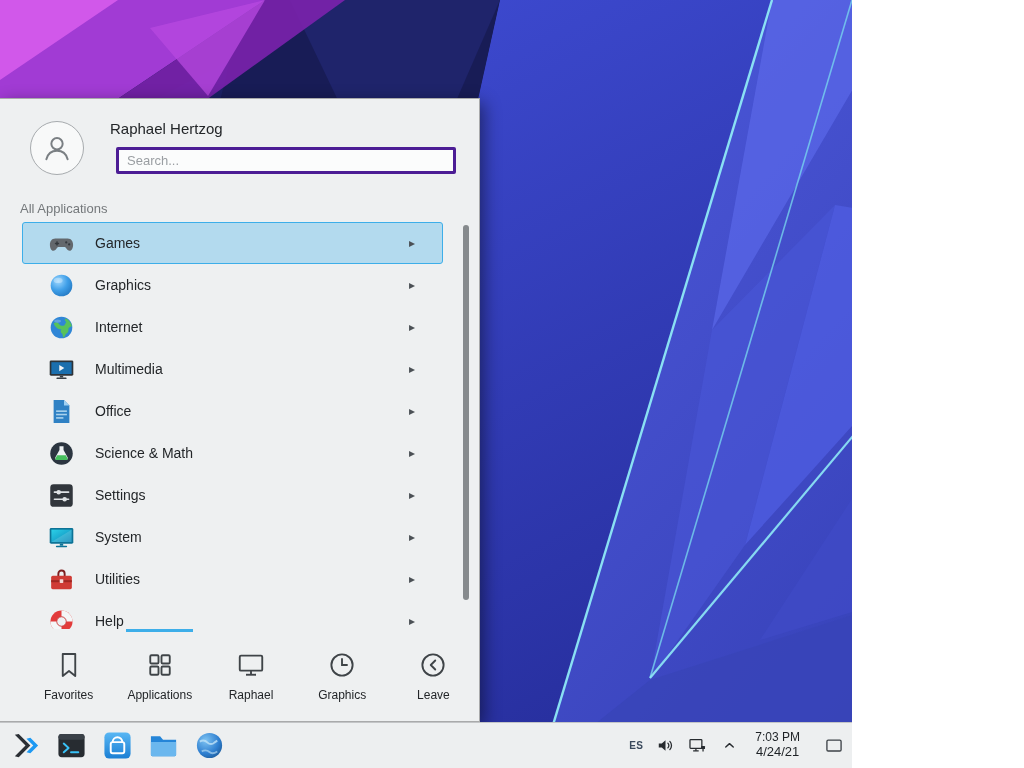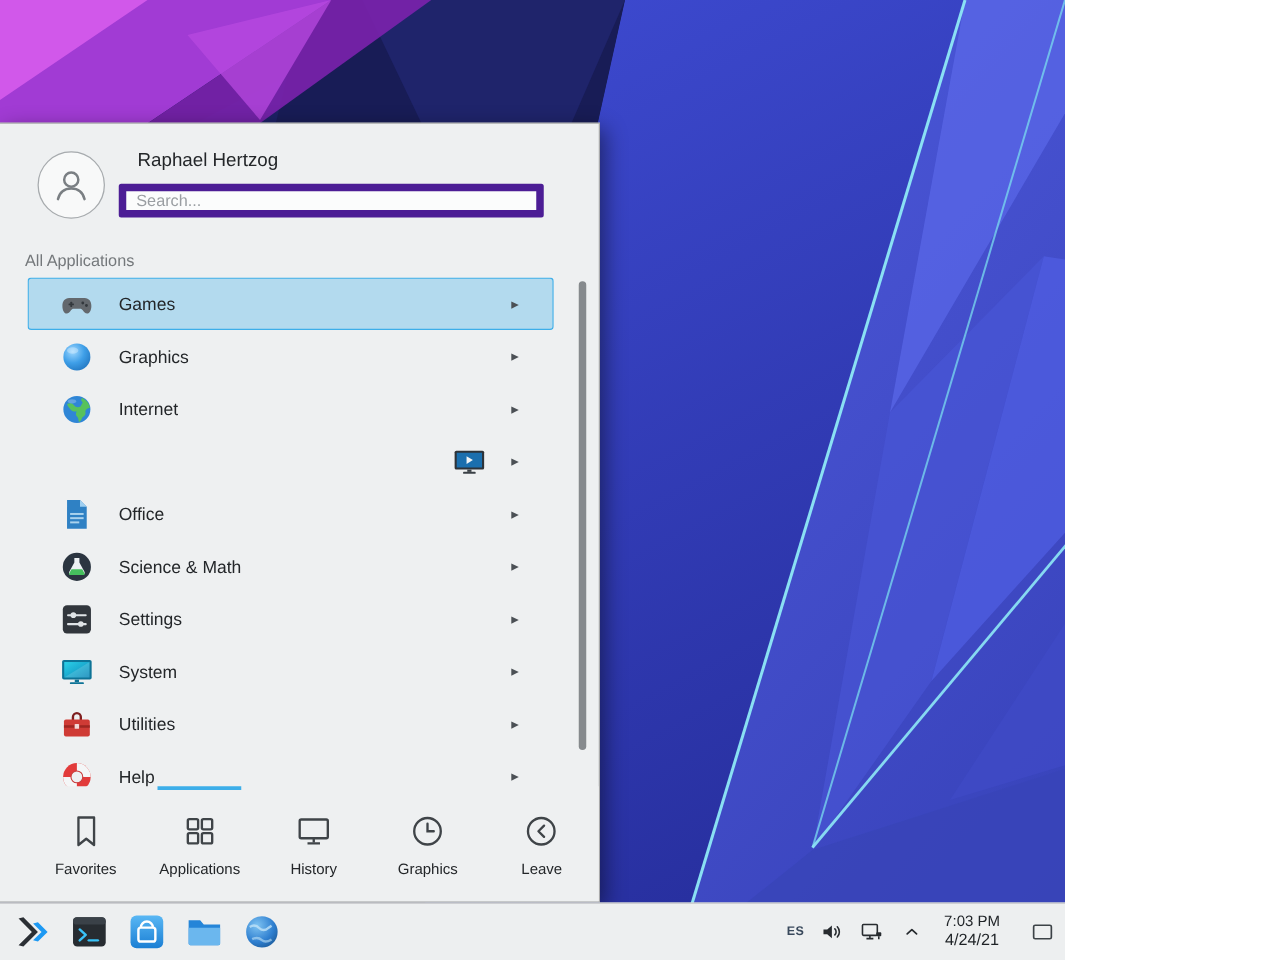--- a/index.html
+++ b/index.html
@@ -16,22 +16,22 @@
     background:#eef0f1; border:1px solid rgba(40,40,40,.35); border-left:none;
     box-shadow:4px 5px 16px rgba(0,0,0,.45); z-index:4;
   }
   .avatar{
     position:absolute; left:30px; top:22px; width:54px; height:54px; border-radius:50%;
     border:1px solid #a7abae; background:#f8f9f9; display:flex; align-items:center; justify-content:center;
   }
   .avatar svg{ width:34px; height:34px; }
   .user-name{ position:absolute; left:110px; top:21px; font-size:15px; color:#232629; }
   .search{
-    position:absolute; left:95px; top:48px; width:340px; height:27px;
-    border:6px solid #4c1d95; border-radius:2px; background:#fbfcfc;
+    position:absolute; left:116px; top:48px; width:340px; height:27px;
+    border:3px solid #4c1d95; border-radius:2px; background:#fbfcfc;
     font-size:13px; padding:0 8px; color:#232629; outline:none; font-family:inherit;
   }
   .search::placeholder{ color:#9a9ea2; }
   .section-label{ position:absolute; left:20px; top:102px; font-size:13px; color:#74787b; }
 
   .cat-list{ position:absolute; left:22px; right:36px; top:123px; height:409px; overflow:hidden; }
   .cat-row{
     height:42px; display:flex; align-items:center; padding:0 25px;
     border:1px solid transparent; border-radius:3px; cursor:default;justify-content:flex-end;
   }
@@ -178,20 +178,21 @@
       <div class="cat-row">
         <span class="cat-icon">
           <svg viewBox="0 0 24 24">
             <rect x="1.5" y="4" width="21" height="13.5" rx="1.2" fill="#2e3338"></rect>
             <rect x="3" y="5.5" width="18" height="10.5" fill="#1b6fae"></rect>
             <polygon points="10,8 14.5,10.75 10,13.5" fill="#f2f5f7"></polygon>
             <rect x="10.5" y="17.5" width="3" height="1.6" fill="#3a4046"></rect>
             <rect x="7.5" y="19.1" width="9" height="1.4" rx="0.6" fill="#3a4046"></rect>
           </svg>
         </span>
+        <span class="cat-label">Multimedia</span>
         <span class="cat-arrow">▸</span>
       </div>
 
       <div class="cat-row">
         <span class="cat-icon">
           <svg viewBox="0 0 24 24">
             <path d="M5 1.8h9.2l4.8 4.8v15.6H5z" fill="#2f81c4"></path>
             <path d="M14.2 1.8l4.8 4.8h-4.8z" fill="#9fd0f2"></path>
             <rect x="7.2" y="11" width="9.6" height="1.4" fill="#bfe0f5" opacity="0.85"></rect>
             <rect x="7.2" y="14" width="9.6" height="1.4" fill="#bfe0f5" opacity="0.85"></rect>
@@ -300,21 +301,21 @@
         <span class="tab-label">Applications</span>
       </div>
       <div class="tab">
         <span class="tab-icon">
           <svg viewBox="0 0 24 24" fill="none" stroke="#3f4448" stroke-width="1.5">
             <rect x="3" y="4.5" width="18" height="12" rx="1"></rect>
             <line x1="12" y1="16.5" x2="12" y2="19.2"></line>
             <line x1="8" y1="19.8" x2="16" y2="19.8"></line>
           </svg>
         </span>
-        <span class="tab-label">History</span>
+        <span class="tab-label">Raphael</span>
       </div>
       <div class="tab">
         <span class="tab-icon">
           <svg viewBox="0 0 24 24" fill="none" stroke="#3f4448" stroke-width="1.5">
             <circle cx="12" cy="12" r="8.5"></circle>
             <path d="M12 7.2V12h4" stroke-linecap="round"></path>
           </svg>
         </span>
         <span class="tab-label">Graphics</span>
       </div>

